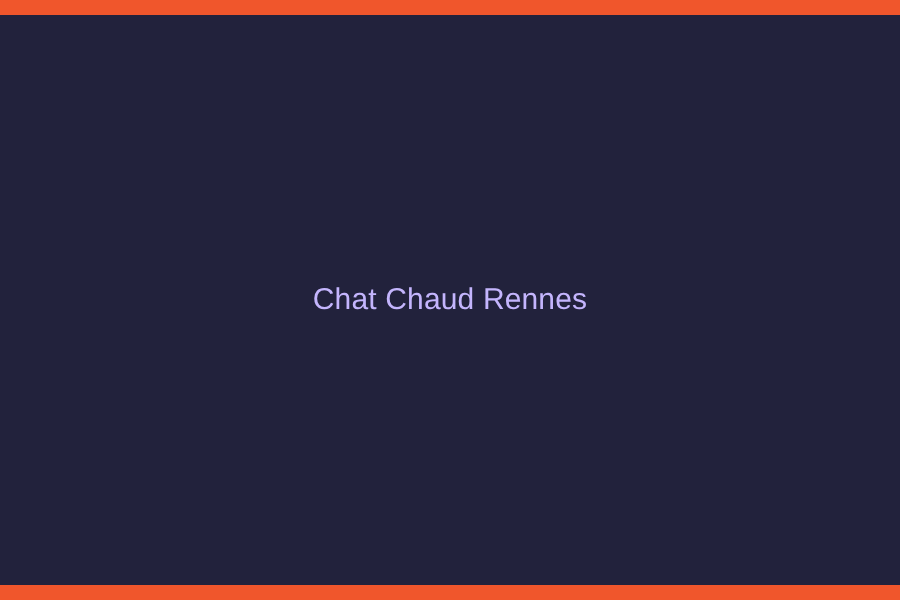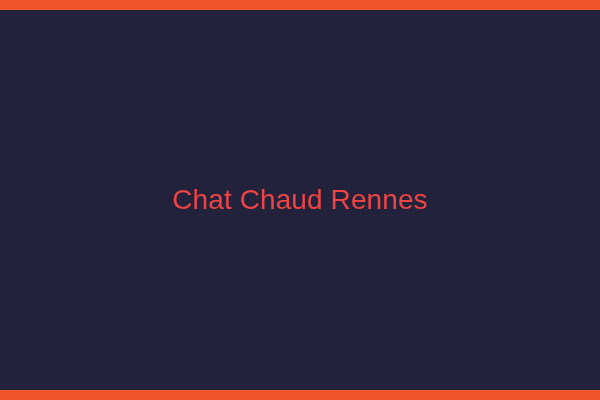--- a/index.html
+++ b/index.html
@@ -37,25 +37,25 @@
     flex: 1 1 auto;
     display: flex;
     align-items: center;
     justify-content: center;
     background: #22223C;
     min-height: 0;
   }
 
   .caption {
     font-family: "Liberation Sans", sans-serif;
-    font-size: 28px;
+    font-size: 20px;
     font-weight: 400;
     line-height: 1.2;
     letter-spacing: 0.1px;
-    color: #ef4444;
+    color: #c4b5fd;
     text-align: center;
     white-space: nowrap;
     user-select: none;
   }
 </style>
 </head>
 <body>
 
 <div class="placeholder-card">
 

